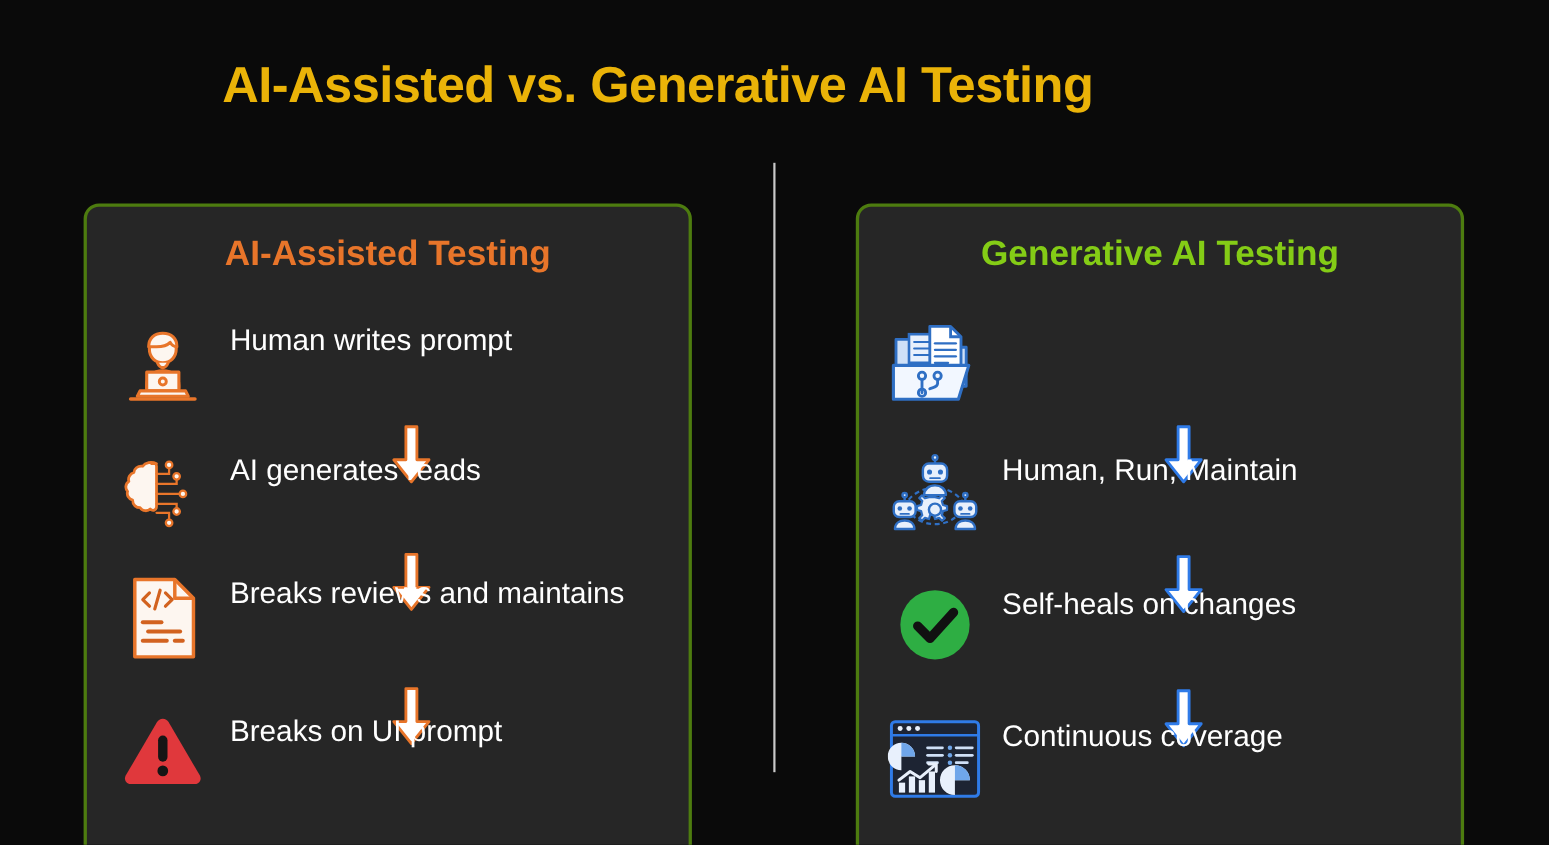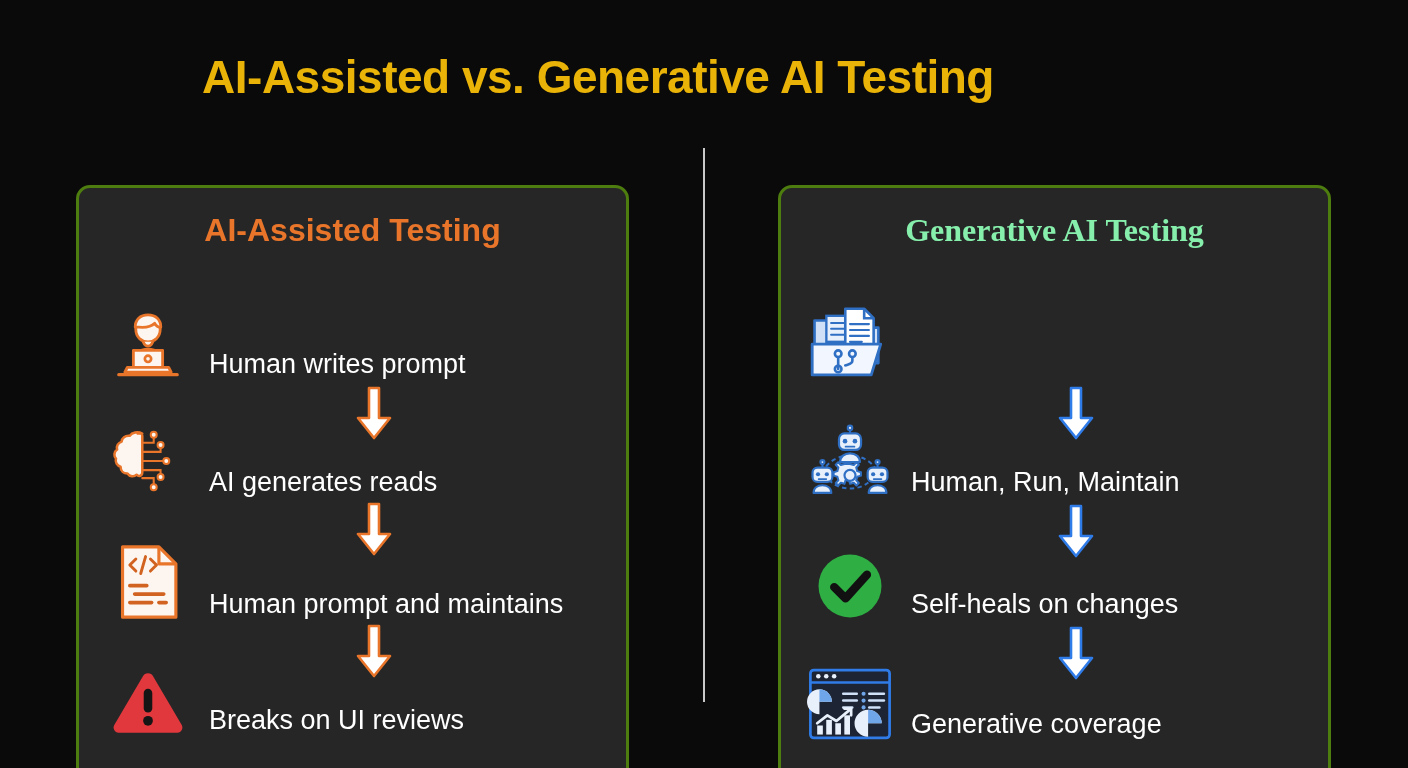--- a/index.html
+++ b/index.html
@@ -30,23 +30,23 @@
   .divider{
     position:absolute; left:703px; top:148px;
     width:2px; height:554px; background:#c9c9c9;
   }
 
   .panel-title{
     position:absolute; top:24px; left:0; width:100%;
     text-align:center; font-size:32px; font-weight:bold;
   }
   .panel-left .panel-title { color:#e8752a; }
-  .panel-right .panel-title { color:#86efac;font-family:Liberation Serif, serif; }
-
-  .row{ position:absolute; display:flex; align-items:flex-end; }
+  .panel-right .panel-title { color:#84cc16; }
+
+  .row{ position:absolute; display:flex; align-items:flex-start; }
   .row .ico{ width:86px; flex:0 0 86px; display:flex; align-items:center; justify-content:center; }
   .row .label{ color:#ffffff; font-size:27px; line-height:1.3; padding-left:18px; }
 
   .arrow{ position:absolute; width:54px; height:60px; }
 
   
   .r1{ top:104px; left:26px; width:520px; height:90px; }
   .r2{ top:222px; left:26px; width:520px; height:90px; }
   .r3{ top:334px; left:26px; width:520px; height:100px; }
   .r4{ top:460px; left:26px; width:520px; height:90px; }
@@ -139,38 +139,38 @@
               <path d="M25 12l-4 14"></path>
           </g>
           <g stroke="#d2621f" stroke-width="3" stroke-linecap="round">
             <line x1="12" y1="36" x2="26" y2="36"></line>
             <line x1="16" y1="43" x2="40" y2="43"></line>
             <line x1="12" y1="50" x2="30" y2="50"></line>
             <line x1="36" y1="50" x2="42" y2="50"></line>
           </g>
         </svg>
       </div>
-      <div class="label">Human prompt and maintains</div>
+      <div class="label">Breaks reviews and maintains</div>
     </div>
 
     <div class="arrow a3">
       <svg width="54" height="60" viewBox="0 0 54 60">
         <path d="M22 4h10v30h11L27 54 11 34h11z" fill="#ffffff" stroke="#e8752a" stroke-width="2.6" stroke-linejoin="round"></path>
       </svg>
     </div>
 
     <div class="row r4">
       <div class="ico">
         <svg width="76" height="70" viewBox="0 0 64 58">
           <path d="M32 4c2 0 3.4 1 4.4 2.6l24 41c1.6 2.8-0.3 6.4-3.6 6.4H7.2c-3.3 0-5.2-3.6-3.6-6.4l24-41C28.6 5 30 4 32 4z" fill="#e0383c"></path>
           <rect x="28.4" y="17" width="7.2" height="20" rx="3.6" fill="#151515"></rect>
           <circle cx="32" cy="44" r="4.1" fill="#151515"></circle>
         </svg>
       </div>
-      <div class="label">Breaks on UI reviews</div>
+      <div class="label">Breaks on UI prompt</div>
     </div>
   </div>
 
   <div class="divider"></div>
 
   <div class="panel panel-right">
     <div class="panel-title">Generative AI Testing</div>
 
     <div class="row q1">
       <div class="ico">
@@ -307,17 +307,17 @@
               <rect x="17" y="47" width="5" height="13"></rect>
             <rect x="25" y="50" width="5" height="10"></rect>
               <rect x="33" y="43" width="5" height="17"></rect>
           </g>
           <path d="M9 50l9-7 8 5 12-10" fill="none" stroke="#e8f0fc" stroke-width="2.4" stroke-linecap="round" stroke-linejoin="round"></path>
           <path d="M33 37h6v6" fill="none" stroke="#e8f0fc" stroke-width="2.4" stroke-linecap="round" stroke-linejoin="round"></path>
           <path d="M66 50a12 12 0 1 0-12 12V50z" fill="#e8f0fc"></path>
           <path d="M66 50a12 12 0 0 0-12-12v12z" fill="#6fa6ea"></path>
         </svg>
       </div>
-      <div class="label">Generative coverage</div>
+      <div class="label">Continuous coverage</div>
     </div>
   </div>
 
 </div>
 
 </body></html>

